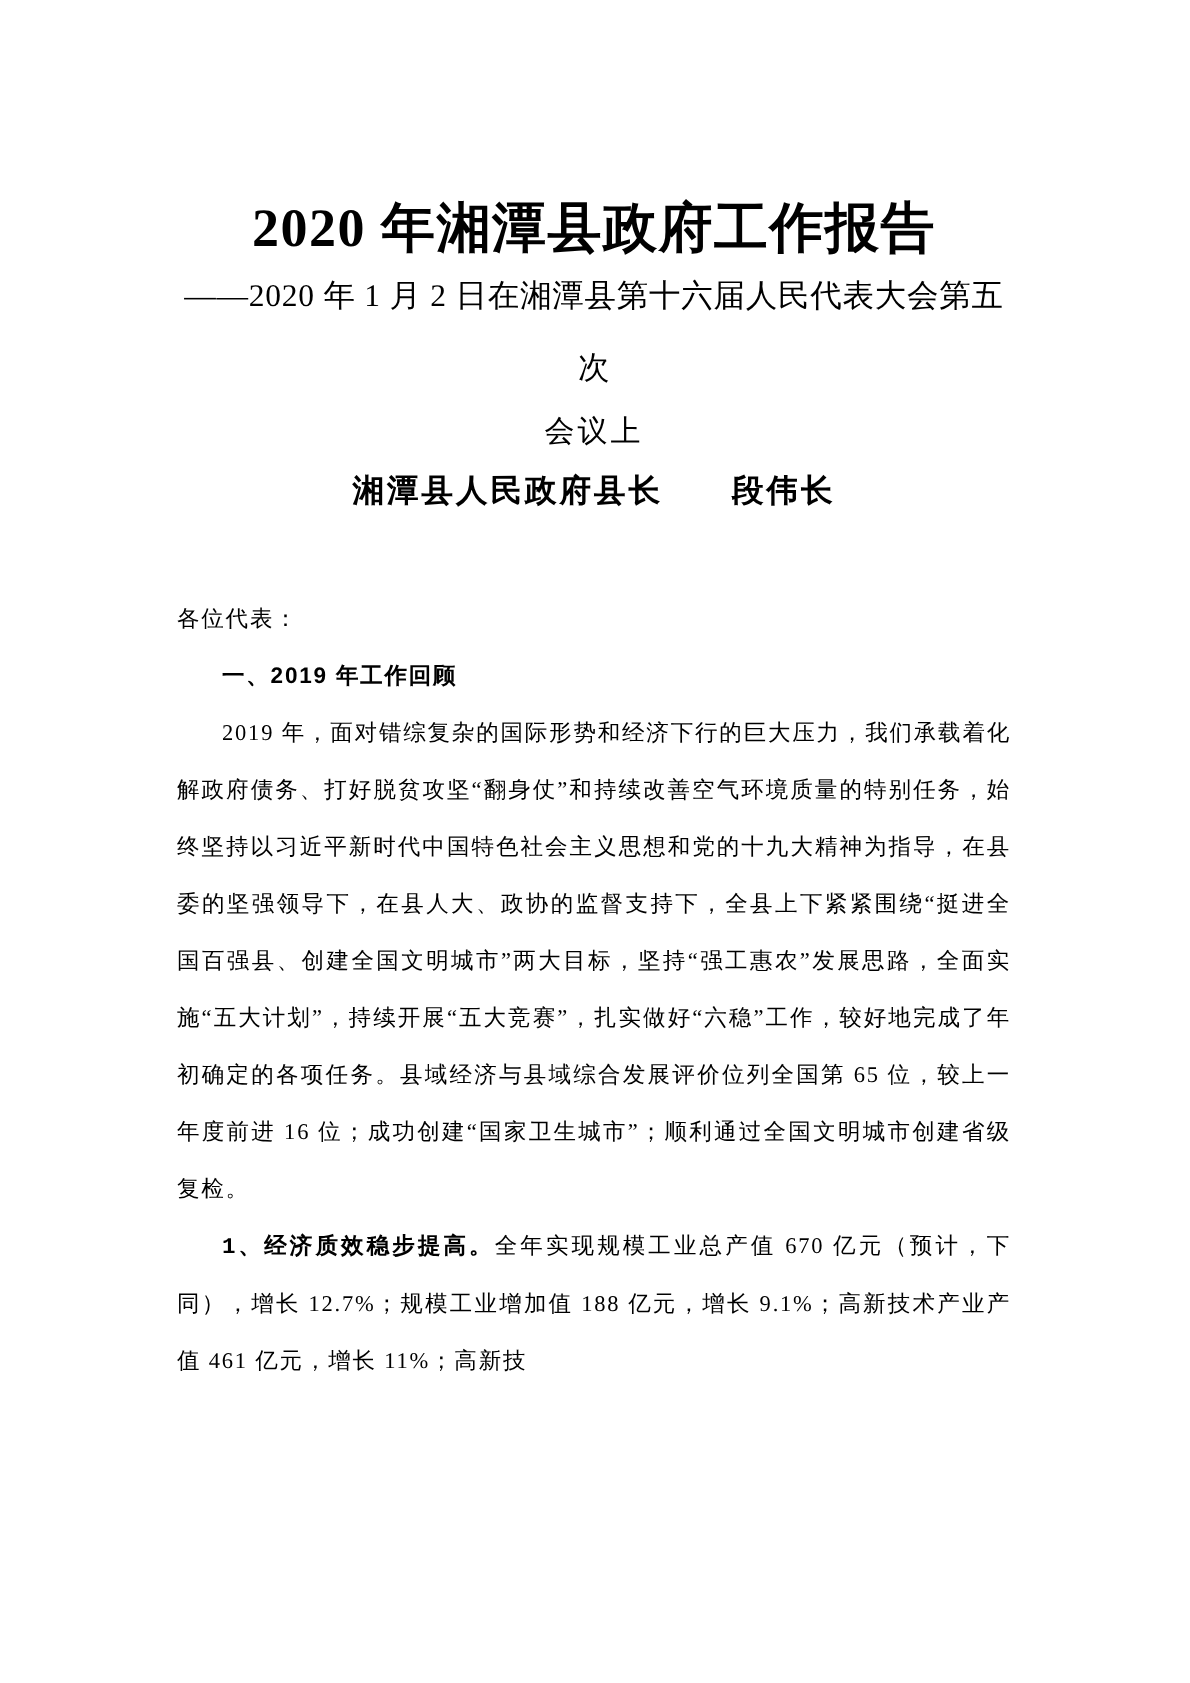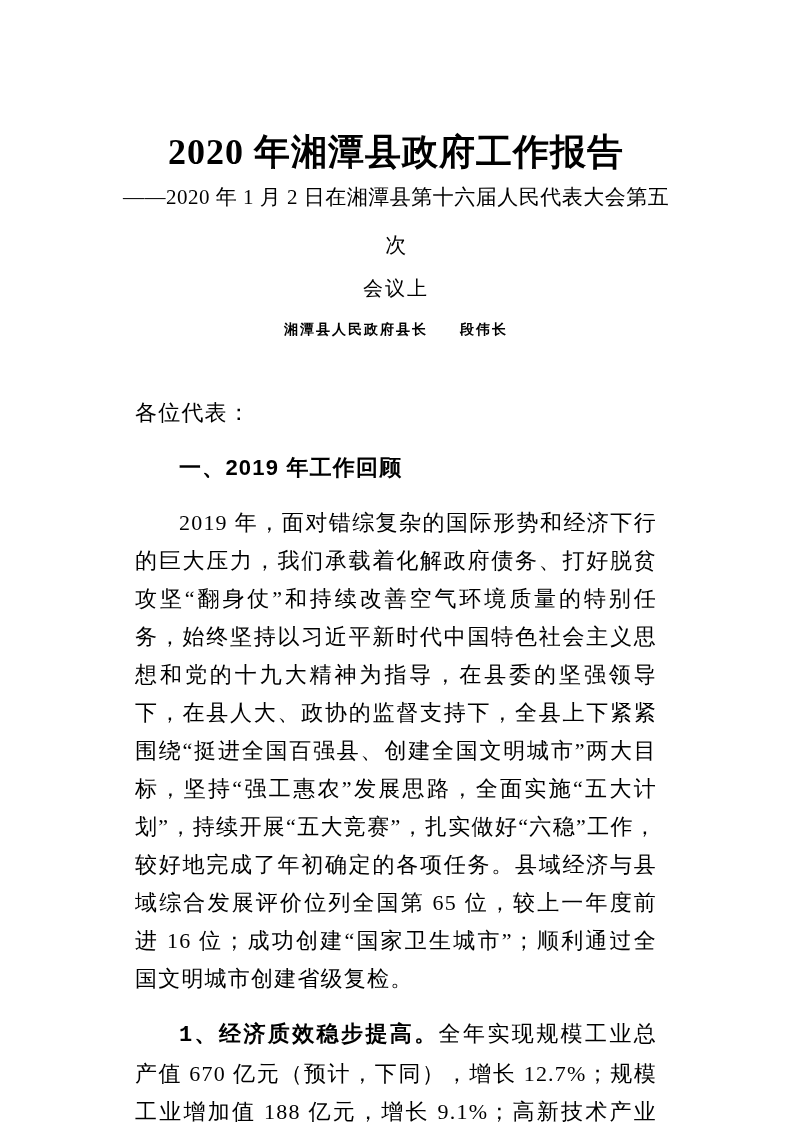--- a/index.html
+++ b/index.html
@@ -38,32 +38,33 @@
     text-align: center;
     letter-spacing: 0.5px;
   }
   .doc-subtitle-2 {
     font-size: 20px;
     line-height: 38px;
     text-align: center;
     letter-spacing: 2px;
   }
   .doc-byline {
-    font-size: 14px;
+    font-size: 21px;
     line-height: 46px;
     text-align: center;
     font-weight: bold;
     letter-spacing: 2px;
+    font-family: Liberation Mono, monospace;
   }
   .body-text {
     margin-top: 41px;
   }
   .body-text p {
-    margin: 17px;
-    font-size: 22px;
+    margin: 0;
+    font-size: 15px;
     line-height: 38px;
     text-align: justify;
     text-justify: inter-character;
     letter-spacing: 1.2px;
   }
   .indent {
     text-indent: 2em;
   }
   .section-heading {
     margin: 0;

